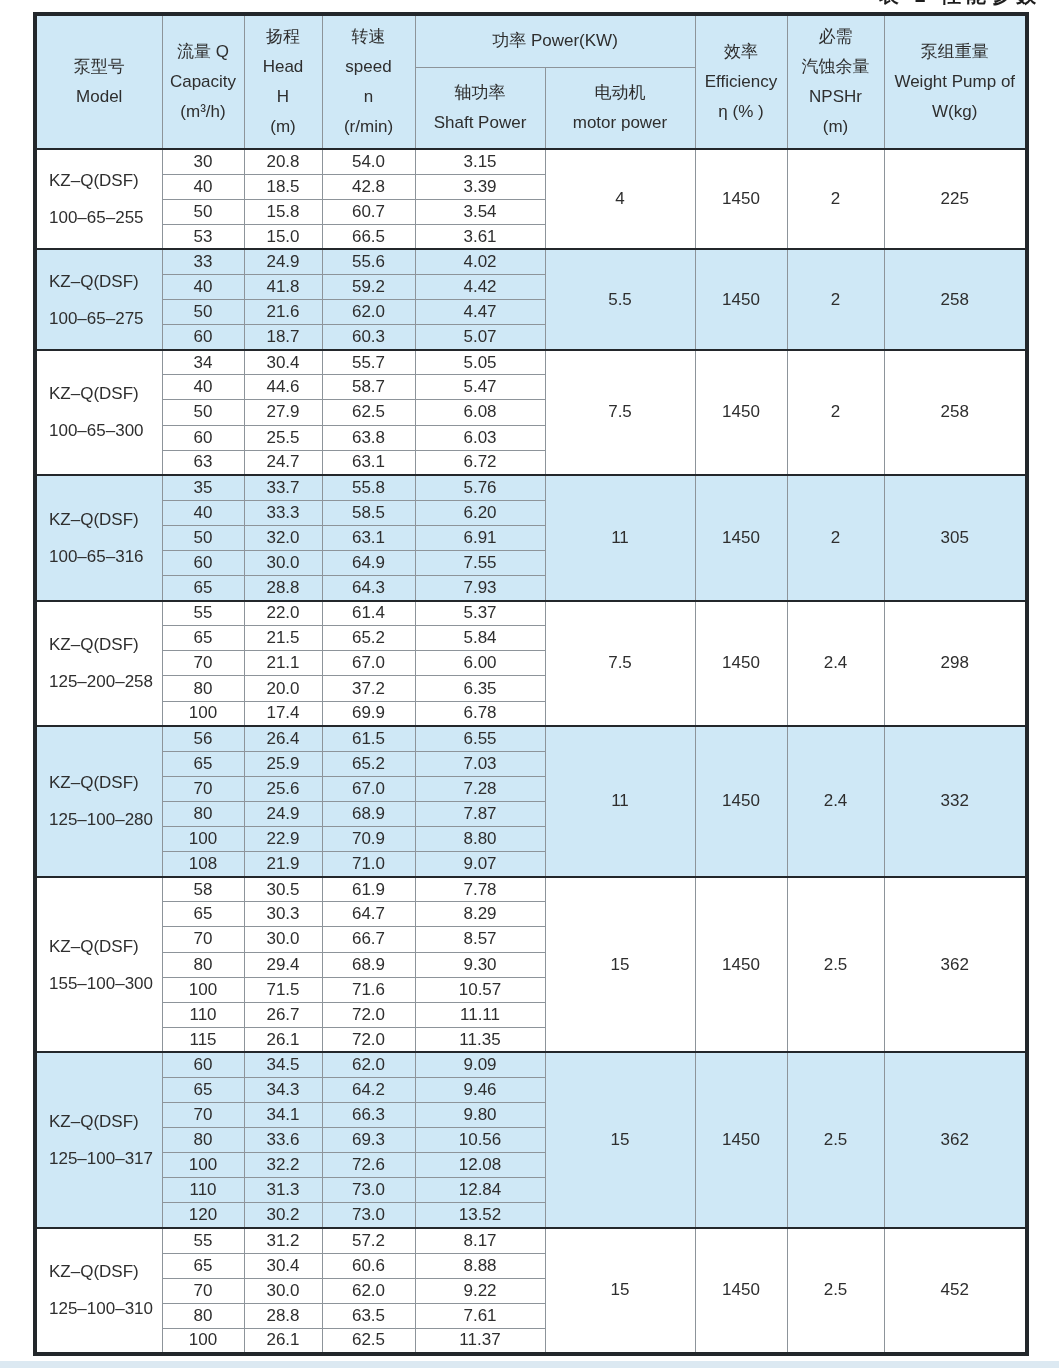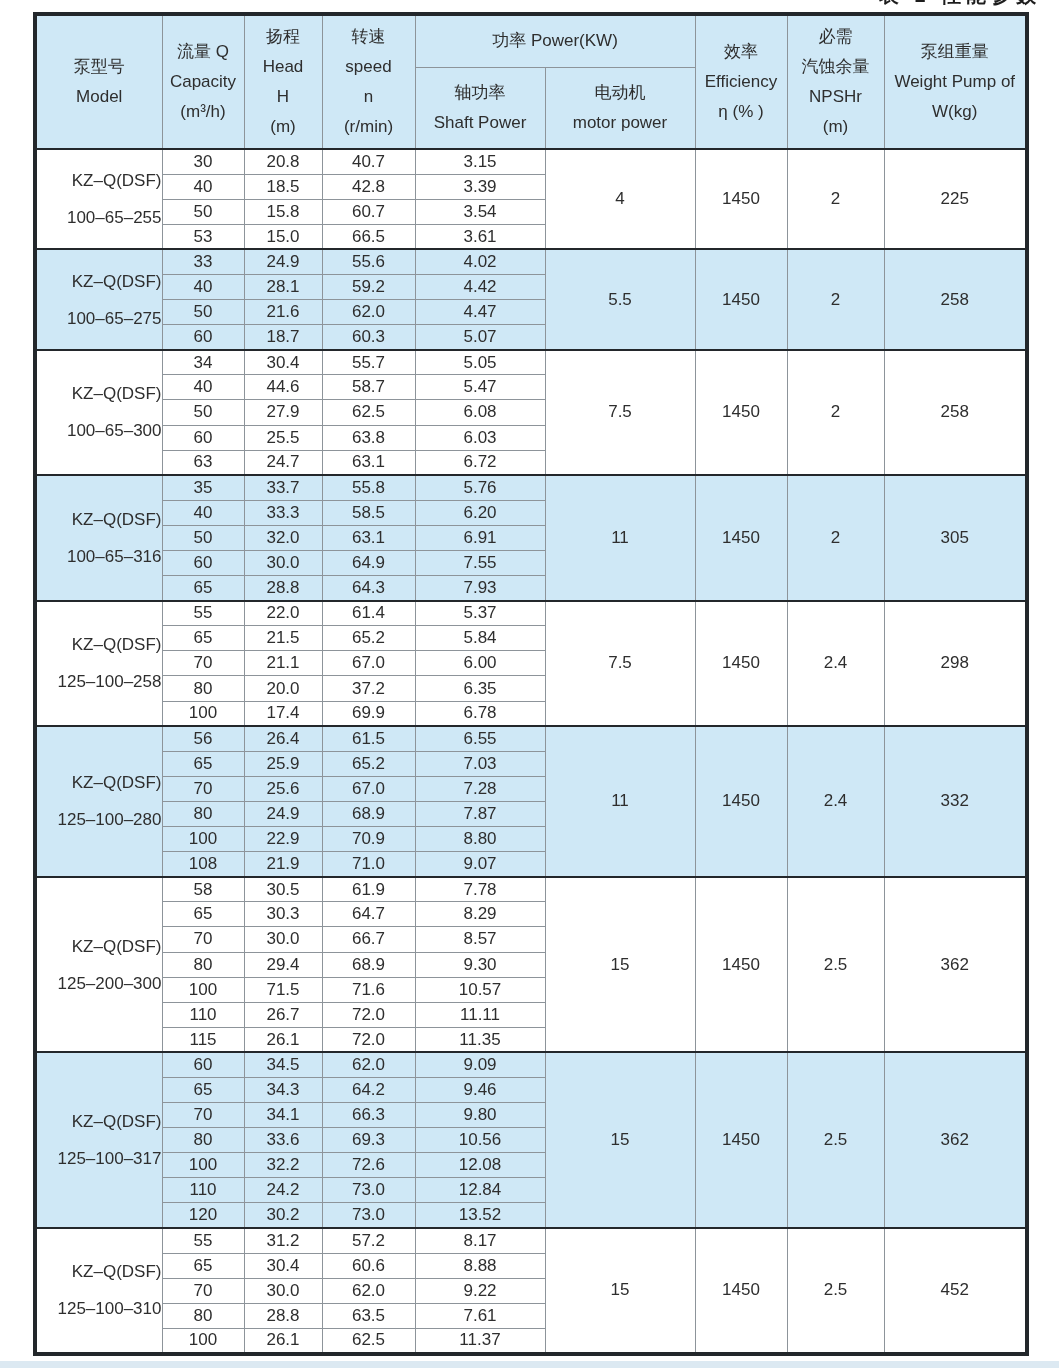--- a/index.html
+++ b/index.html
@@ -51,21 +51,21 @@
   .spec thead tr.h2{height:82px;}
   .spec thead tr.h2 th{border-bottom:2px solid var(--line-dark);margin-left:48px;}
   .ln{display:block;}
   tr.data-row{height:25.1px;}
   .spec td.num{
     text-align:center;
     font-size:17px;
     color:#2e2e2e;
   }
   .spec td.model-cell{
-    text-align:right;
+    text-align:left;
     padding-left:12px;
     font-size:17px;
     line-height:37px;
     color:#2e2e2e;
   }
   .spec td.bg{background:var(--cell-blue);}
   tr.gs td{border-top:2px solid var(--line-dark);}
 </style>
 </head>
 <body>
@@ -141,21 +141,21 @@
       </tr>
     </thead>
     <tbody>
         <tr class="data-row gs">
           <td class="model-cell" rowspan="4">
             <span class="ln">KZ–Q(DSF)</span>
             <span class="ln">100–65–255</span>
           </td>
           <td class="num">30</td>
           <td class="num">20.8</td>
-          <td class="num">40.7</td>
+          <td class="num">54.0</td>
           <td class="num">3.15</td>
           <td class="num" rowspan="4">4</td>
           <td class="num" rowspan="4">1450</td>
           <td class="num" rowspan="4">2</td>
           <td class="num" rowspan="4">225</td>
         </tr>
         <tr class="data-row">
           <td class="num">40</td>
           <td class="num">18.5</td>
           <td class="num">42.8</td>
@@ -182,21 +182,21 @@
           <td class="num bg">24.9</td>
           <td class="num bg">55.6</td>
           <td class="num bg">4.02</td>
           <td class="num bg" rowspan="4">5.5</td>
           <td class="num bg" rowspan="4">1450</td>
           <td class="num bg" rowspan="4">2</td>
           <td class="num bg" rowspan="4">258</td>
         </tr>
         <tr class="data-row">
           <td class="num bg">40</td>
-          <td class="num bg">28.1</td>
+          <td class="num bg">41.8</td>
           <td class="num bg">59.2</td>
           <td class="num bg">4.42</td>
         </tr>
         <tr class="data-row">
           <td class="num bg">50</td>
           <td class="num bg">21.6</td>
           <td class="num bg">62.0</td>
           <td class="num bg">4.47</td>
         </tr>
         <tr class="data-row">
@@ -277,21 +277,21 @@
         </tr>
         <tr class="data-row">
           <td class="num bg">65</td>
           <td class="num bg">28.8</td>
           <td class="num bg">64.3</td>
           <td class="num bg">7.93</td>
         </tr>
         <tr class="data-row gs">
           <td class="model-cell" rowspan="5">
             <span class="ln">KZ–Q(DSF)</span>
-            <span class="ln">125–100–258</span>
+            <span class="ln">125–200–258</span>
           </td>
           <td class="num">55</td>
           <td class="num">22.0</td>
           <td class="num">61.4</td>
           <td class="num">5.37</td>
           <td class="num" rowspan="5">7.5</td>
           <td class="num" rowspan="5">1450</td>
           <td class="num" rowspan="5">2.4</td>
           <td class="num" rowspan="5">298</td>
         </tr>
@@ -359,21 +359,21 @@
         </tr>
         <tr class="data-row">
           <td class="num bg">108</td>
           <td class="num bg">21.9</td>
           <td class="num bg">71.0</td>
           <td class="num bg">9.07</td>
         </tr>
         <tr class="data-row gs">
           <td class="model-cell" rowspan="7">
             <span class="ln">KZ–Q(DSF)</span>
-            <span class="ln">125–200–300</span>
+            <span class="ln">155–100–300</span>
           </td>
           <td class="num">58</td>
           <td class="num">30.5</td>
           <td class="num">61.9</td>
           <td class="num">7.78</td>
           <td class="num" rowspan="7">15</td>
           <td class="num" rowspan="7">1450</td>
           <td class="num" rowspan="7">2.5</td>
           <td class="num" rowspan="7">362</td>
         </tr>
@@ -446,21 +446,21 @@
           <td class="num bg">10.56</td>
         </tr>
         <tr class="data-row">
           <td class="num bg">100</td>
           <td class="num bg">32.2</td>
           <td class="num bg">72.6</td>
           <td class="num bg">12.08</td>
         </tr>
         <tr class="data-row">
           <td class="num bg">110</td>
-          <td class="num bg">24.2</td>
+          <td class="num bg">31.3</td>
           <td class="num bg">73.0</td>
           <td class="num bg">12.84</td>
         </tr>
         <tr class="data-row">
           <td class="num bg">120</td>
           <td class="num bg">30.2</td>
           <td class="num bg">73.0</td>
           <td class="num bg">13.52</td>
         </tr>
         <tr class="data-row gs">

